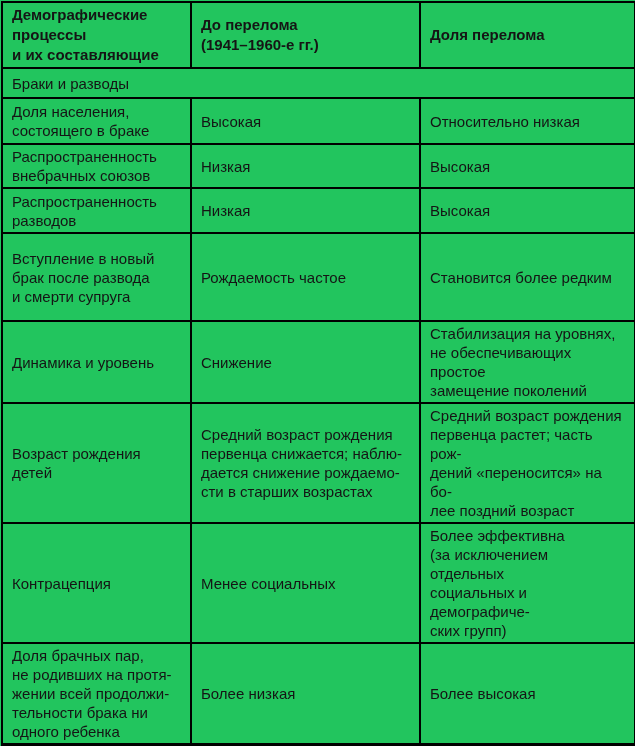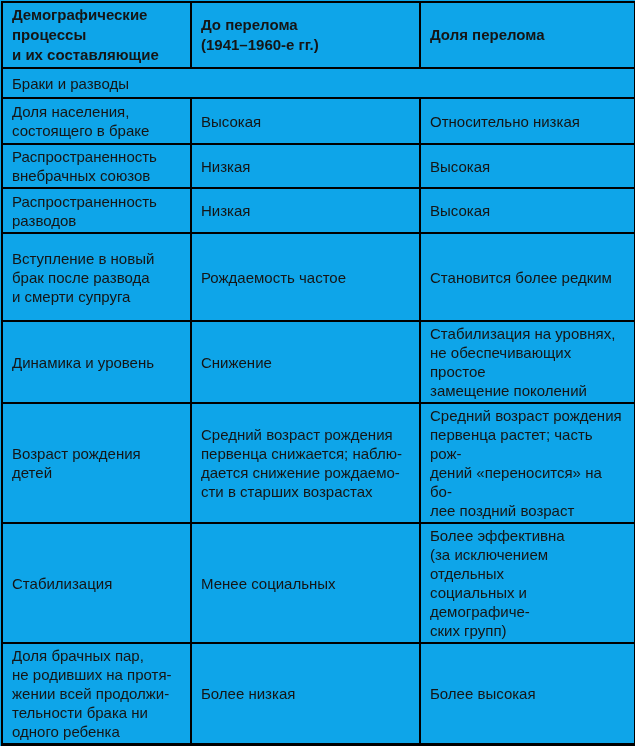--- a/index.html
+++ b/index.html
@@ -1,18 +1,18 @@
 <!DOCTYPE html>
 <html><head>
 <meta charset="utf-8">
 <style>
   html,body{margin:0;padding:0;background:#ffffff;}
   .page{
     width:635px;height:746px;box-sizing:border-box;
-    background:#0ea5e9;padding:1px 1px 2px 1px;
+    background:#22c55e;padding:1px 1px 2px 1px;
     font-family:"Liberation Sans","DejaVu Sans",sans-serif;
     color:#151515;
   }
   table.demo{
     border-collapse:collapse;table-layout:fixed;
     width:633px;height:741px;
   }
   table.demo th, table.demo td{
     border:2px solid #000000;
     padding:2px 8px 2px 9px;
@@ -89,21 +89,21 @@
         <td>Средний возраст рождения
 первенца снижается; наблю-
 дается снижение рождаемо-
 сти в старших возрастах</td>
         <td>Средний возраст рождения
 первенца растет; часть рож-
 дений «переносится» на бо-
 лее поздний возраст</td>
       </tr>
       <tr style="height:83px">
-        <td>Стабилизация</td>
+        <td>Контрацепция</td>
         <td>Менее социальных</td>
         <td>Более эффективна
 (за исключением отдельных
 социальных и демографиче-
 ских групп)</td>
       </tr>
       <tr style="height:97px">
         <td>Доля брачных пар,
 не родивших на протя-
 жении всей продолжи-

